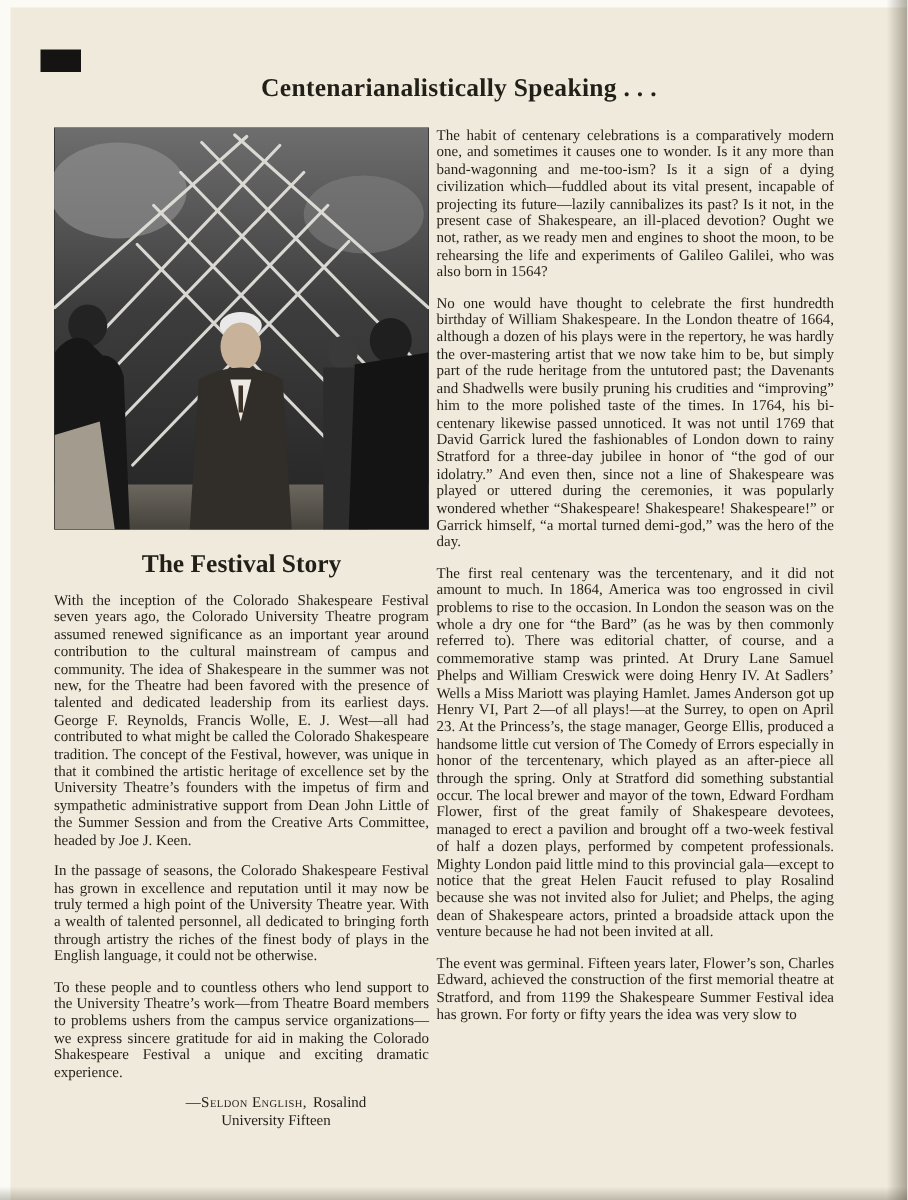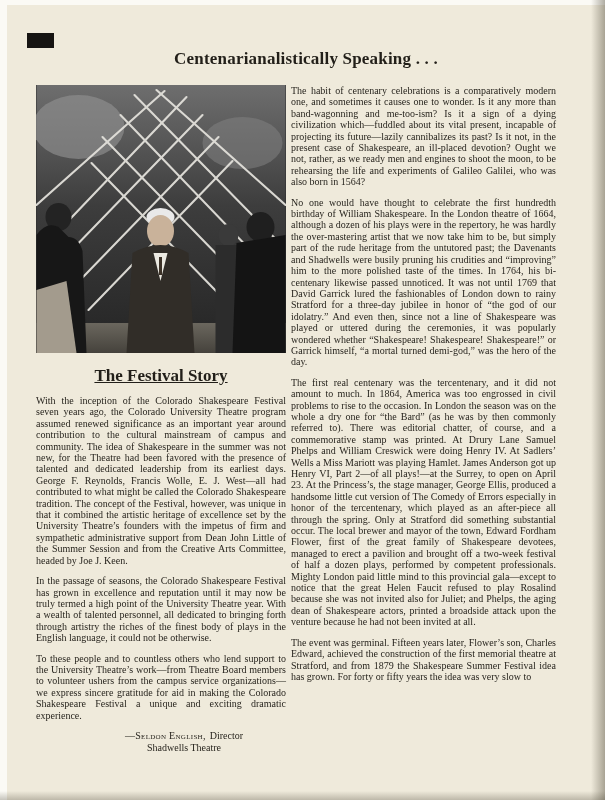--- a/index.html
+++ b/index.html
@@ -40,21 +40,20 @@
   .col.left  { left: 29px;  width: 250px; }
   .col.right { left: 284px; width: 265px; }
 
   .photo { display: block; width: 250px; height: 268px; background: #2c2c2c; }
 
   .story-title {
     margin: 13px 0 9px;
     text-align: center;
     font-size: 17px;
     font-weight: bold;
-    text-decoration: underline;
   }
   p.body {
     margin: 0 0 9px;
     font-size: 10px;
     line-height: 11.4px;
     text-align: justify;
     hyphens: auto;
     -webkit-hyphens: auto;
   }
   .signature {
@@ -142,32 +141,32 @@
           <path d="M96,168 Q124,152 152,168 L158,268 L90,268 Z" fill="#312d28"></path>
           <path d="M117,168 L131,168 L124,196 Z" fill="#eceae2"></path>
           <rect x="122.5" y="172" width="3" height="18" fill="#3c3228"></rect>
         </g>
       </svg>
 
       <h2 class="story-title">The Festival Story</h2>
 
       <p class="body">With the inception of the Colorado Shakespeare Festival seven years ago, the Colorado University Theatre program assumed renewed significance as an important year around contribution to the cultural mainstream of campus and community. The idea of Shakespeare in the summer was not new, for the Theatre had been favored with the presence of talented and dedicated leadership from its earliest days. George F. Reynolds, Francis Wolle, E. J. West—all had contributed to what might be called the Colorado Shakespeare tradition. The concept of the Festival, however, was unique in that it combined the artistic heritage of excellence set by the University Theatre’s founders with the impetus of firm and sympathetic administrative support from Dean John Little of the Summer Session and from the Creative Arts Committee, headed by Joe J. Keen.</p>
       <p class="body">In the passage of seasons, the Colorado Shakespeare Festival has grown in excellence and reputation until it may now be truly termed a high point of the University Theatre year. With a wealth of talented personnel, all dedicated to bringing forth through artistry the riches of the finest body of plays in the English language, it could not be otherwise.</p>
-      <p class="body">To these people and to countless others who lend support to the University Theatre’s work—from Theatre Board members to volunteer ushers from the campus service organizations—we express sincere gratitude for aid in making the Colorado Shakespeare Festival a unique and exciting dramatic experience.</p>
+      <p class="body">To these people and to countless others who lend support to the University Theatre’s work—from Theatre Board members to problems ushers from the campus service organizations—we express sincere gratitude for aid in making the Colorado Shakespeare Festival a unique and exciting dramatic experience.</p>
 
       <div class="signature">
-        <div><span class="sc">—Seldon English,</span><span class="sig-role">Director</span></div>
-        <div>Shadwells Theatre</div>
+        <div><span class="sc">—Seldon English,</span><span class="sig-role">Rosalind</span></div>
+        <div>University Fifteen</div>
       </div>
     </div>
 
     <div class="col right">
       <p class="body">The habit of centenary celebrations is a comparatively modern one, and sometimes it causes one to wonder.  Is it any more than band-wagonning and me-too-ism?  Is it a sign of a dying civilization which—fuddled about its vital present, incapable of projecting its future—lazily cannibalizes its past?  Is it not, in the present case of Shakespeare, an ill-placed devotion?  Ought we not, rather, as we ready men and engines to shoot the moon, to be rehearsing the life and experiments of Galileo Galilei, who was also born in 1564?</p>
       <p class="body">No one would have thought to celebrate the first hundredth birthday of William Shakespeare.  In the London theatre of 1664, although a dozen of his plays were in the repertory, he was hardly the over-mastering artist that we now take him to be, but simply part of the rude heritage from the untutored past; the Davenants and Shadwells were busily pruning his crudities and “improving” him to the more polished taste of the times. In 1764, his bi-centenary likewise passed unnoticed. It was not until 1769 that David Garrick lured the fashionables of London down to rainy Stratford for a three-day jubilee in honor of “the god of our idolatry.”  And even then, since not a line of Shakespeare was played or uttered during the ceremonies, it was popularly wondered whether “Shakespeare! Shakespeare! Shakespeare!” or Garrick himself, “a mortal turned demi-god,” was the hero of the day.</p>
       <p class="body">The first real centenary was the tercentenary, and it did not amount to much. In 1864, America was too engrossed in civil problems to rise to the occasion. In London the season was on the whole a dry one for “the Bard” (as he was by then commonly referred to).  There was editorial chatter, of course, and a commemorative stamp was printed.  At Drury Lane Samuel Phelps and William Creswick were doing Henry IV.  At Sadlers’ Wells a Miss Mariott was playing Hamlet.  James Anderson got up Henry VI, Part 2—of all plays!—at the Surrey, to open on April 23.  At the Princess’s, the stage manager, George Ellis, produced a handsome little cut version of The Comedy of Errors especially in honor of the tercentenary, which played as an after-piece all through the spring.  Only at Stratford did something substantial occur.  The local brewer and mayor of the town, Edward Fordham Flower, first of the great family of Shakespeare devotees, managed to erect a pavilion and brought off a two-week festival of half a dozen plays, performed by competent professionals.  Mighty London paid little mind to this provincial gala—except to notice that the great Helen Faucit refused to play Rosalind because she was not invited also for Juliet; and Phelps, the aging dean of Shakespeare actors, printed a broadside attack upon the venture because he had not been invited at all.</p>
-      <p class="body">The event was germinal.  Fifteen years later, Flower’s son, Charles Edward, achieved the construction of the first memorial theatre at Stratford, and from 1879 the Shakespeare Summer Festival idea has grown. For forty or fifty years the idea was very slow to</p>
+      <p class="body">The event was germinal.  Fifteen years later, Flower’s son, Charles Edward, achieved the construction of the first memorial theatre at Stratford, and from 1199 the Shakespeare Summer Festival idea has grown. For forty or fifty years the idea was very slow to</p>
     </div>
 
   </div>
 
   <div class="edge-right"></div>
   <div class="edge-bottom"></div>
 </div>
 
 </body></html>

